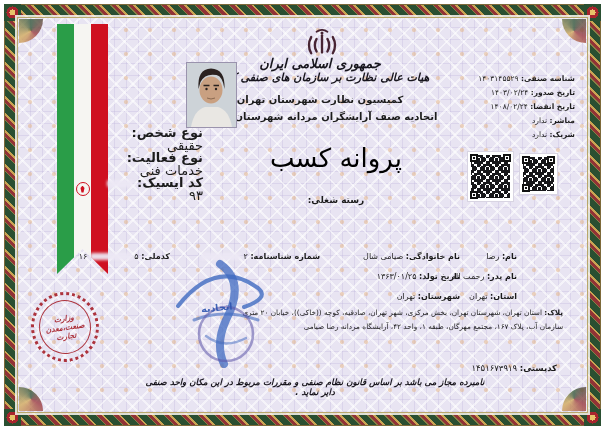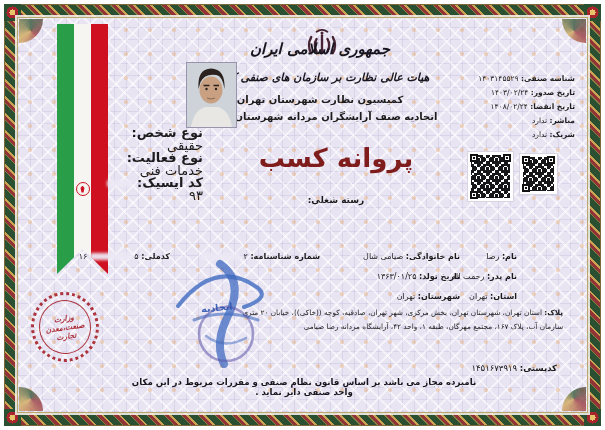--- a/index.html
+++ b/index.html
@@ -41,62 +41,62 @@
   .flag-emblem{position:absolute;left:50%;top:158px;transform:translateX(-50%);
      width:12px;height:12px;border:1.6px solid #cf1020;border-radius:50%;
      display:flex;align-items:center;justify-content:center;}
   .flag-emblem i{width:5px;height:7px;background:#cf1020;
      clip-path:polygon(50% 0,90% 35%,70% 100%,30% 100%,10% 35%);}
 
   
   .emblem{position:absolute;left:303px;top:29px;width:38px;height:27px;text-align:center;}
   .hdr{position:absolute;left:165px;width:310px;text-align:center;direction:rtl;}
   .cal{font-style:italic;font-weight:bold;color:#17151d;}
-  .h1{top:40px;font-size:15px;}
+  .h1{top:56px;font-size:13px;}
   .h2{top:71px;font-size:11px;}
   .h3{top:94px;font-size:10px;font-weight:bold;}
   .h4{top:111px;font-size:10px;font-weight:bold;}
 
   
   .photo{position:absolute;left:186px;top:62px;width:49px;height:64px;border:1px solid #9a93ad;}
 
   
   .left-info{position:absolute;left:93px;top:127px;width:110px;direction:rtl;
      font-size:13px;line-height:12.5px;text-align:right;}
   .right-info{position:absolute;right:30px;top:72px;width:140px;direction:rtl;
      font-size:7.5px;line-height:14px;text-align:right;}
   .lbl{font-weight:bold;}
   .gap{display:inline-block;width:26px;height:7px;vertical-align:middle;
      background:rgba(236,232,244,.95);filter:blur(1.5px);border-radius:2px;}
 
   
   .title-wrap{position:absolute;left:230px;top:143px;width:212px;text-align:center;direction:rtl;}
-  .big-title{font-size:26px;font-weight:bold;letter-spacing:1px;color:#7f1d1d;}
+  .big-title{font-size:26px;font-weight:normal;letter-spacing:1px;color:#000000;}
   .job-lbl{margin-top:22px;font-size:9px;font-weight:bold;}
   .job-val{margin-top:3px;font-size:10px;font-weight:bold;}
 
   
   .qr{position:absolute;background:#fff;border:1px solid #d8d4e2;}
   .qr .mesh{position:absolute;inset:3px;
      background:
       repeating-conic-gradient(#17171a 0% 25%, transparent 0% 50%) 0 0/6px 6px,
       repeating-conic-gradient(transparent 0% 25%, #17171a 0% 50%) 1px 2px/9px 9px;}
   .qr .fd{position:absolute;width:8px;height:8px;border:2px solid #111;background:#fff;box-sizing:border-box;}
   .qr .fd::after{content:"";position:absolute;inset:1px;background:#111;}
   .qr1{left:467px;top:151px;width:45px;height:49px;}
   .qr2{left:519px;top:153px;width:37px;height:40px;}
   .fd-tl{left:2px;top:2px;} .fd-tr{right:2px;top:2px;} .fd-bl{left:2px;bottom:2px;}
 
   
   .fld{position:absolute;direction:rtl;font-size:8px;white-space:nowrap;}
   .address{position:absolute;right:42px;top:306px;width:400px;direction:rtl;
      text-align:right;font-size:7.3px;line-height:14px;}
   .postal{position:absolute;right:48px;top:363px;direction:rtl;font-size:8.5px;}
-  .disclaimer{position:absolute;left:129px;top:377px;width:350px;text-align:center;
-     direction:rtl;font-size:8.6px;font-weight:bold;color:#17141c;}
+  .disclaimer{position:absolute;left:140px;top:377px;width:350px;text-align:center;
+     direction:rtl;font-size:8.6px;font-style:italic;font-weight:bold;color:#17141c;}
 
   
   .stamp-red{position:absolute;left:31px;top:292px;width:62px;height:64px;
      border:3px dotted #a8252e;border-radius:50%;transform:rotate(-8deg);
      display:flex;align-items:center;justify-content:center;opacity:.92;}
   .stamp-red .in{width:50px;height:52px;border:1.4px solid #a8252e;border-radius:50%;
      display:flex;flex-direction:column;align-items:center;justify-content:center;
      color:#a8252e;font-size:7.5px;font-weight:bold;font-style:italic;line-height:9px;
      text-align:center;direction:rtl;}
   .sig{position:absolute;left:166px;top:250px;width:108px;height:118px;}

